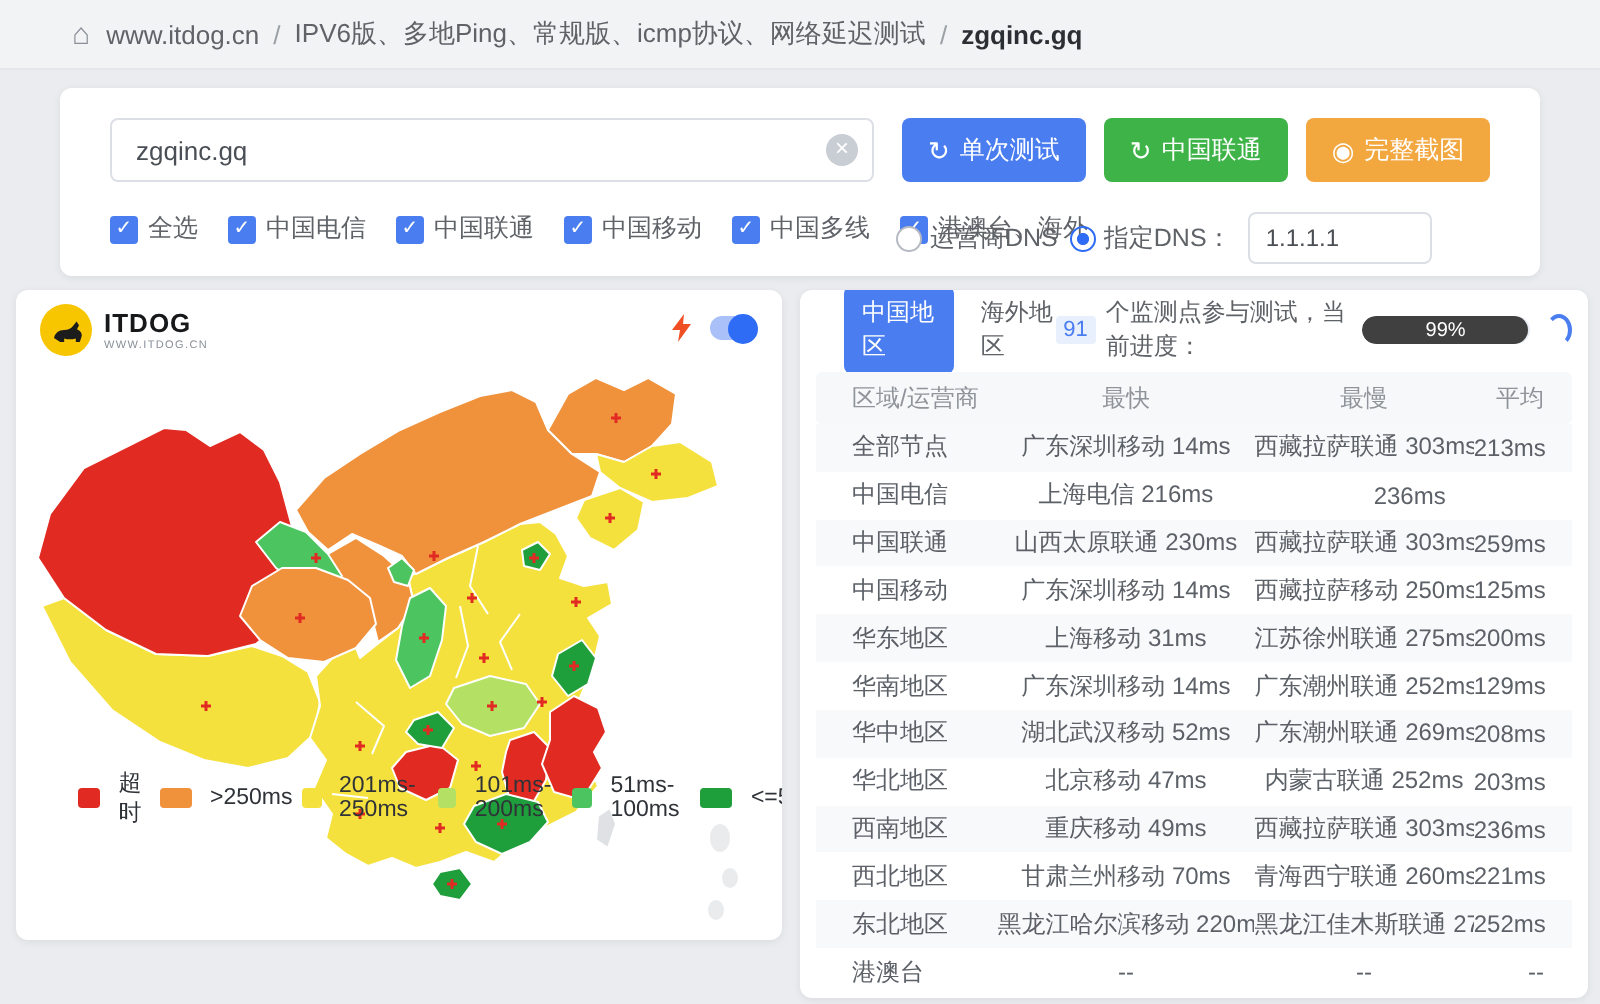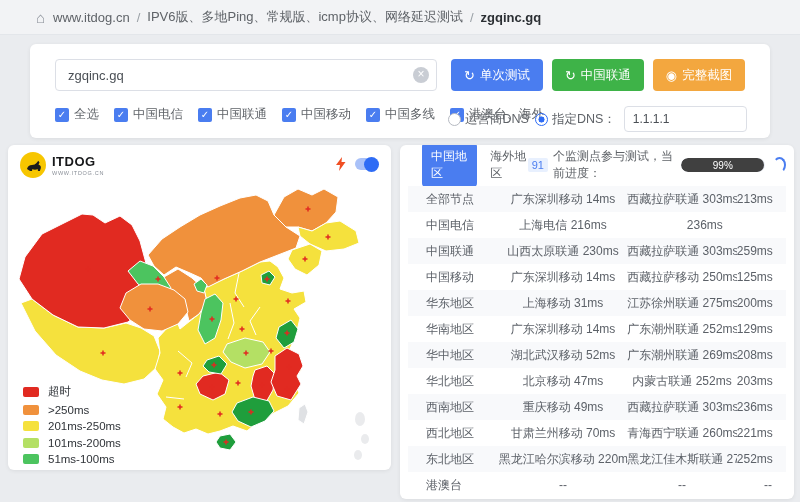--- a/index.html
+++ b/index.html
@@ -28,32 +28,32 @@
   .row2{position:absolute;left:25px;top:62px;display:flex;gap:15px;align-items:center;
         font-size:12.5px;color:#5f6368;}
   .chk{display:flex;align-items:center;gap:5px;cursor:pointer;}
   .box{width:14px;height:14px;background:#4a7df0;border-radius:2px;color:#fff;
        font-size:10px;line-height:14px;text-align:center;}
   .dns{position:absolute;left:418px;top:62px;display:flex;align-items:center;gap:6px;
        font-size:12.5px;color:#5f6368;}
   .radio{display:flex;align-items:center;gap:4px;cursor:pointer;}
   .rdot{width:13px;height:13px;border:1px solid #b6bac2;border-radius:50%;box-sizing:border-box;background:#fff;}
   .rdot.on{border-color:#2e6cf5;background:radial-gradient(circle,#2e6cf5 36%,rgba(0,0,0,0) 42%);}
-  .dns-input{width:123px;height:26px;border:1px solid #dcdfe6;border-radius:4px;font-size:12px;
+  .dns-input{width:92px;height:26px;border:1px solid #dcdfe6;border-radius:4px;font-size:12px;
              padding:0 8px;color:#4a4f55;box-sizing:border-box;outline:none;margin-left:2px;}
   
   .map-card{left:8px;top:145px;width:383px;height:325px;overflow:hidden;}
   .map-head{position:absolute;top:7px;left:12px;display:flex;gap:6px;align-items:center;}
   .logo-texts .t1{font-size:13px;font-weight:bold;color:#17181a;line-height:13px;letter-spacing:.5px;}
   .logo-texts .t2{font-size:5.5px;color:#8a8f98;letter-spacing:.7px;margin-top:2px;}
   .map-tools{position:absolute;top:12px;right:14px;display:flex;align-items:center;gap:9px;}
   .toggle{width:22px;height:12px;border-radius:6px;background:#a9c1f8;position:relative;cursor:pointer;}
   .knob{position:absolute;right:-2px;top:-1.5px;width:15px;height:15px;border-radius:50%;background:#2e6cf5;}
   svg.map{position:absolute;left:0;top:36px;}
-  .legend{position:absolute;left:15px;top:239px;z-index:2;display:flex;flex-direction:column;
+  .legend{position:absolute;left:31px;top:239px;z-index:2;display:flex;flex-direction:row;
           gap:4.5px;font-size:11.5px;color:#2f3338;justify-content:center;}
   .lg-row{display:flex;align-items:center;}
   .sw{width:16px;height:10px;border-radius:2px;display:inline-block;margin-right:9px;}
   
   .results-card{left:400px;top:145px;width:394px;height:354px;overflow:hidden;}
   .tabs{position:absolute;top:0;left:14px;right:0;height:40px;display:flex;align-items:center;
         padding:0 8px;box-sizing:border-box;}
   .tab-active{background:#4a7df0;color:#fff;font-size:12px;padding:5px 9px;border-radius:4px;cursor:pointer;}
   .tab{color:#5f6368;font-size:12px;margin-left:13px;cursor:pointer;}
   .pgroup{margin-left:auto;display:flex;align-items:center;}
@@ -266,20 +266,26 @@
     <div class="pgroup">
       <span class="badge">91</span>
       <span class="ptext">个监测点参与测试，当前进度：</span>
       <div class="pbar">
         <div class="pfill" style="width: 99%;">99%</div>
       </div>
       <div class="spinner"></div>
     </div>
   </div>
   <div class="table">
+    <div class="thead">
+      <div class="c1">区域/运营商</div>
+      <div class="c2">最快</div>
+      <div class="c3">最慢</div>
+      <div class="c4">平均</div>
+    </div>
     <div style="display:flex;flex-direction:column;flex:1;">
   <div class="trow alt">
     <div class="c c1">全部节点</div>
     <div class="c c2">广东深圳移动 14ms</div>
     <div class="c c3">西藏拉萨联通 303ms</div>
     <div class="c c4">213ms</div>
   </div>
 
   <div class="trow">
     <div class="c c1">中国电信</div>

